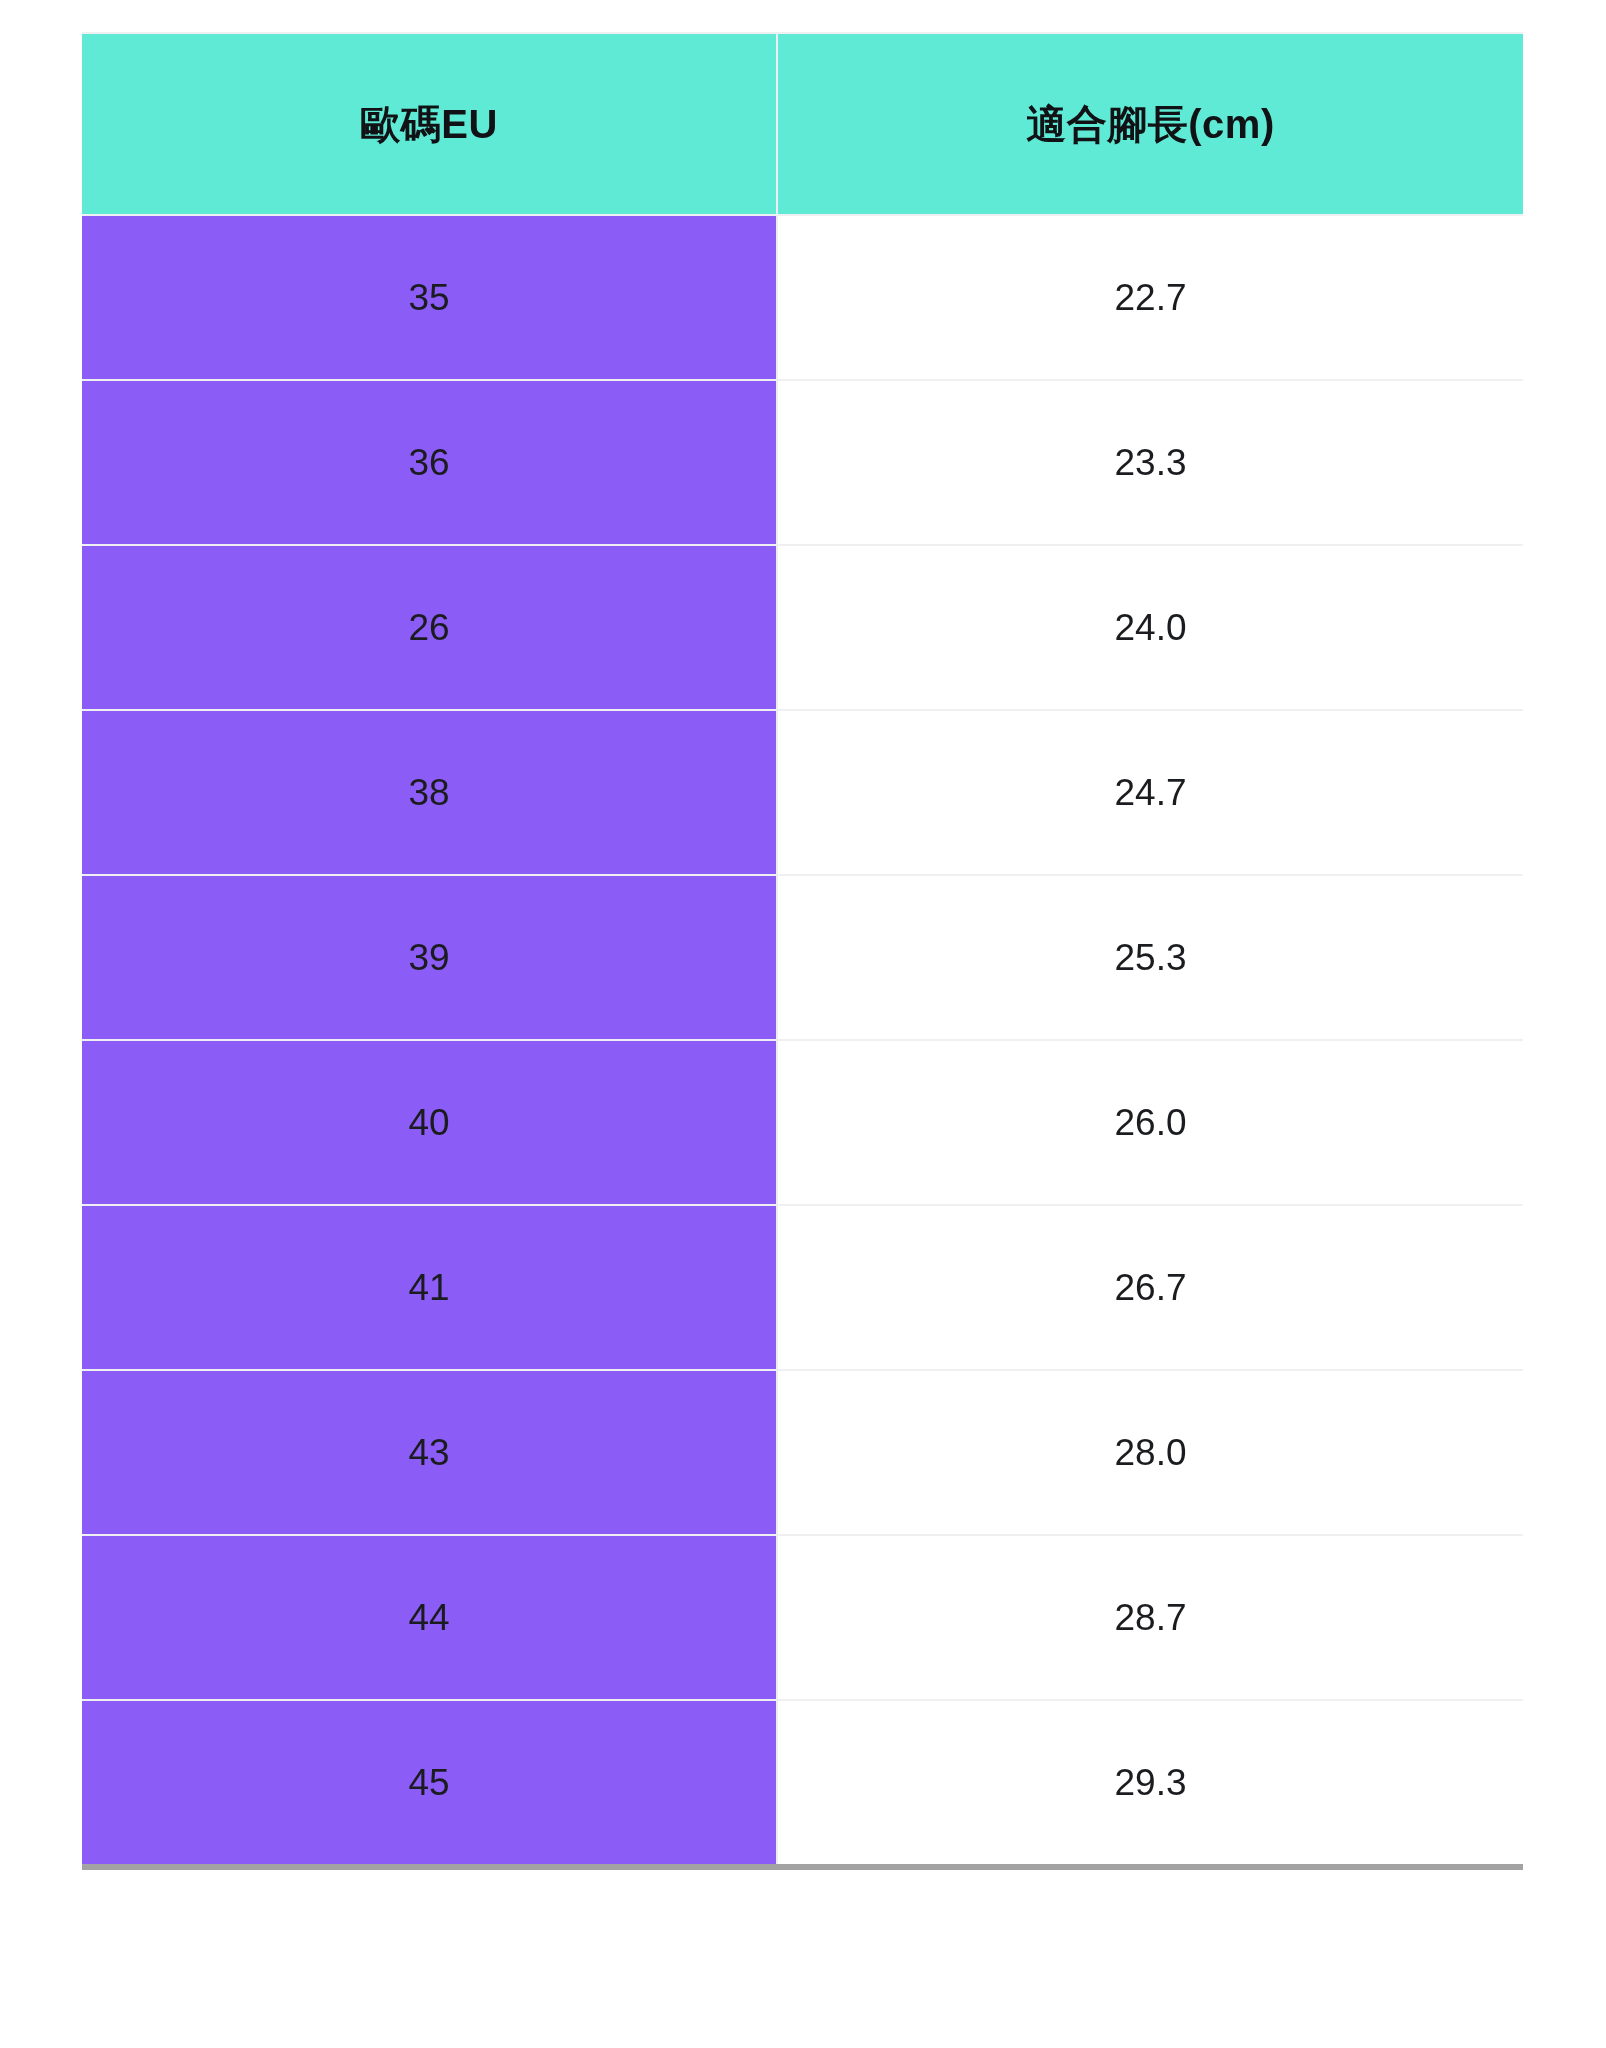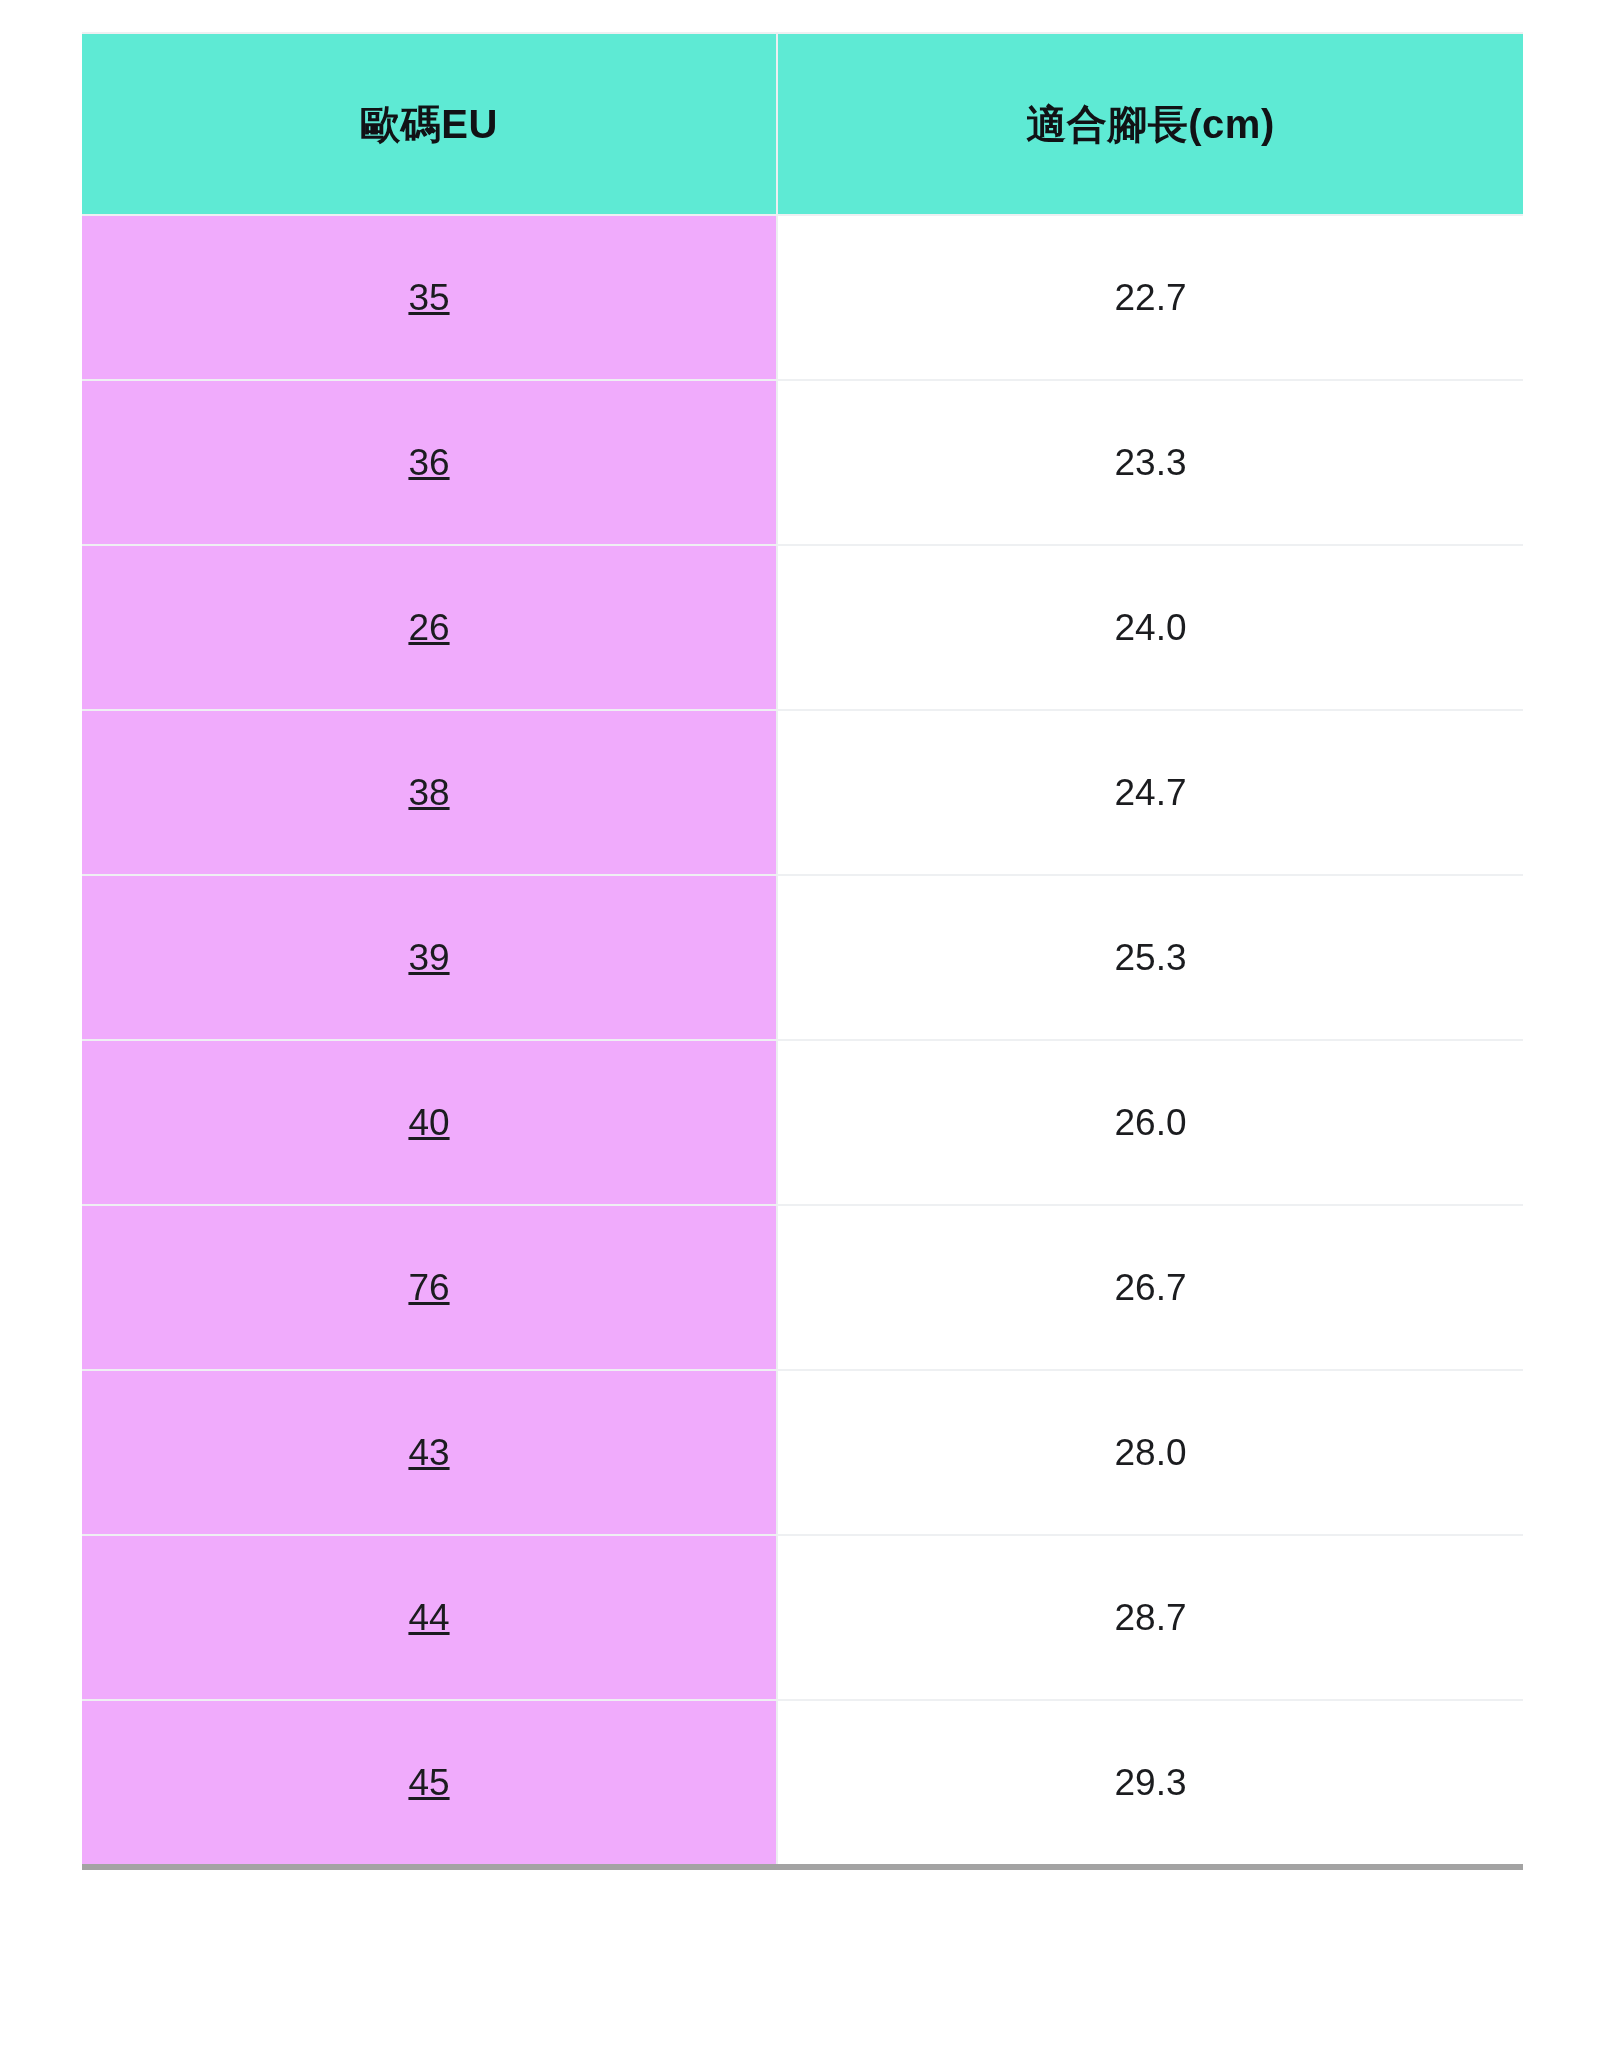--- a/index.html
+++ b/index.html
@@ -66,23 +66,22 @@
 
   
   table.size-table tbody td {
     height: 163px;
     font-size: 37px;
     font-weight: 400;
     color: #1b1c1f;
   }
 
   table.size-table tbody td.cell-eu {
-    background: #f0abfc;
+    background: #8b5cf6;
     border-right: 2px solid #eceef1;
-    text-decoration: underline;
   }
 
   table.size-table tbody td.cell-cm {
     background: #ffffff;
   }
 
   table.size-table tbody tr:last-child td {
     border-bottom: 6px solid #a3a3a3;
   }
 </style>
@@ -122,21 +121,21 @@
           </tr>
           <tr>
             <td class="cell-eu">39</td>
             <td class="cell-cm">25.3</td>
           </tr>
           <tr>
             <td class="cell-eu">40</td>
             <td class="cell-cm">26.0</td>
           </tr>
           <tr>
-            <td class="cell-eu">76</td>
+            <td class="cell-eu">41</td>
             <td class="cell-cm">26.7</td>
           </tr>
           <tr>
             <td class="cell-eu">43</td>
             <td class="cell-cm">28.0</td>
           </tr>
           <tr>
             <td class="cell-eu">44</td>
             <td class="cell-cm">28.7</td>
           </tr>

